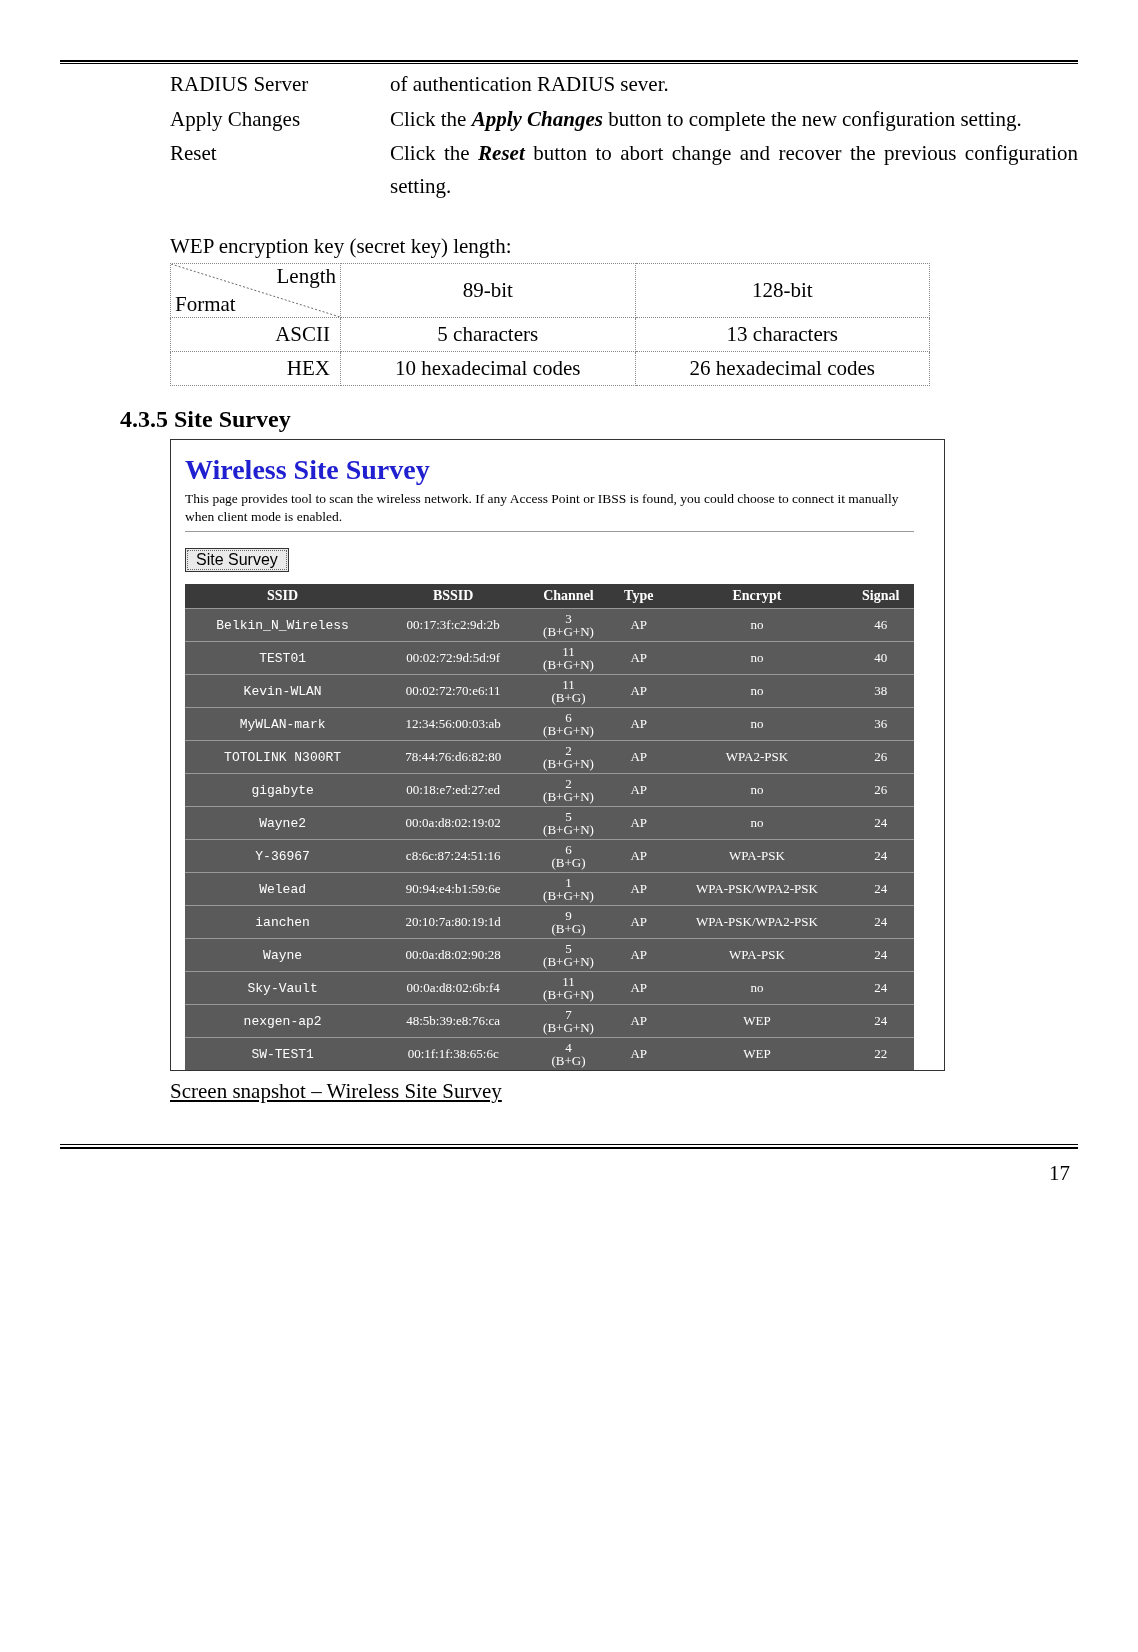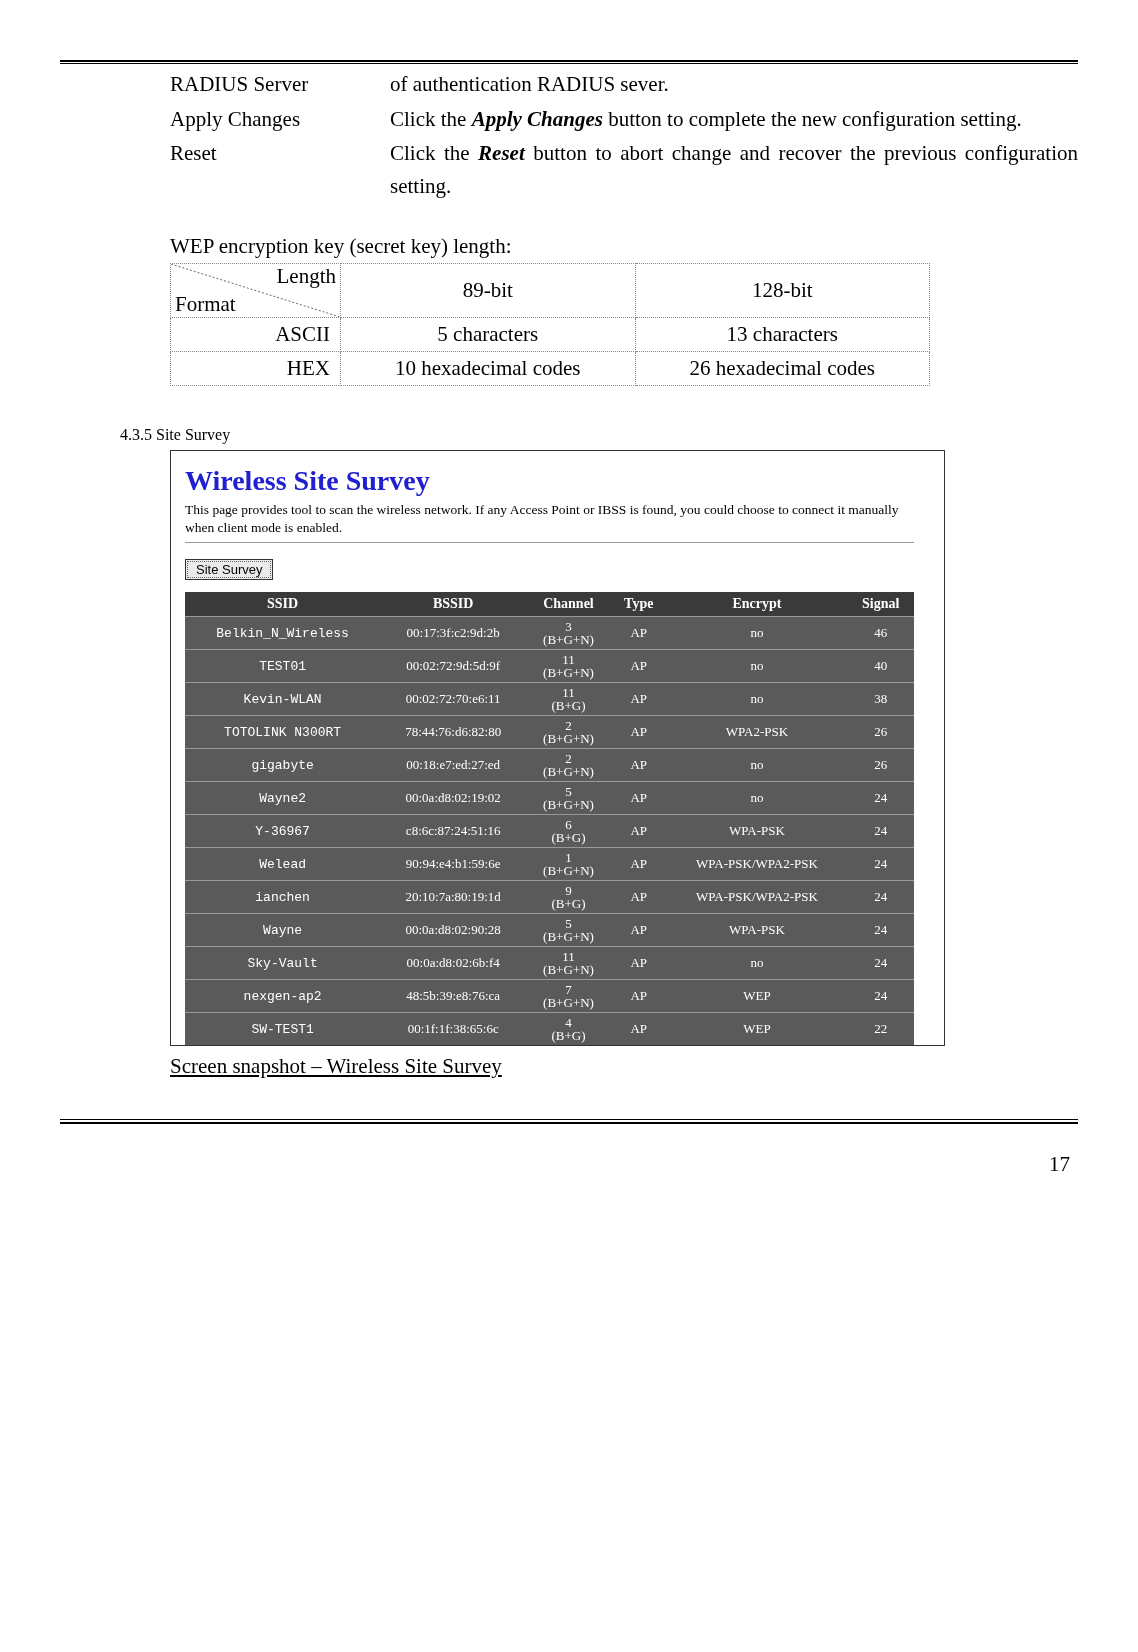--- a/index.html
+++ b/index.html
@@ -82,23 +82,24 @@
       position: absolute;
       left: 4px;
       bottom: 0;
     }
     .diag-cell svg {
       position: absolute;
       left: 0; top: 0;
       width: 100%; height: 100%;
     }
     .h435 {
-      font-size: 16px;
-      margin-top: 40px;
+      font-size: 24px;
+      margin-top: 20px;
       margin-left: -50px;
+      font-weight: bold;
     }
     .body-p {
       font-size: 21px;
       margin-top: 2px;
     }
     .survey-box {
       border: 1.5px solid #333;
       width: 775px;
       margin-top: 6px;
       padding: 14px 30px 0 14px;
@@ -116,21 +117,21 @@
       color: #000;
       line-height: 1.3;
       margin-bottom: 6px;
     }
     .survey-hr {
       border: none;
       border-top: 1px solid #999;
       margin-bottom: 16px;
     }
     .site-survey-btn {
-      font-size: 13px;
+      font-size: 16px;
       background: #eaeaea;
       border: 1px solid #333;
       outline: 1px dotted #666;
       outline-offset: -3px;
       padding: 2px 10px;
       margin-bottom: 12px;
       display: inline-block;
       cursor: pointer;
     }
     .ap-table {
@@ -170,21 +171,21 @@
       height: 3px;
       margin-top: 40px;
     }
     .footer-rule-bottom {
       border-top: 2px solid #000;
     }
     .page-num {
       text-align: right;
       font-size: 21px;
       padding-right: 8px;
-      margin-top: 28px;
+      margin-top: 12px;
     }
     em.b { font-style: italic; font-weight: bold; }
   </style>
 </head>
 <body>
 
 <div class="page">
 
   <div class="header-rule-top"></div>
   <div class="header-rule-bottom"></div>
@@ -272,20 +273,28 @@
             </tr>
             <tr>
               <td style="font-family:&quot;Courier New&quot;,monospace">Kevin-WLAN</td>
               <td style="font-family:&quot;Times New Roman&quot;,serif">00:02:72:70:e6:11</td>
               <td class="ch-cell">11<br>(B+G)</td>
               <td style="font-family:&quot;Times New Roman&quot;,serif">AP</td>
               <td style="font-family:&quot;Times New Roman&quot;,serif">no</td>
               <td style="font-family:&quot;Times New Roman&quot;,serif">38</td>
             </tr>
             <tr>
+              <td style="font-family:&quot;Courier New&quot;,monospace">MyWLAN-mark</td>
+              <td style="font-family:&quot;Times New Roman&quot;,serif">12:34:56:00:03:ab</td>
+              <td class="ch-cell">6<br>(B+G+N)</td>
+              <td style="font-family:&quot;Times New Roman&quot;,serif">AP</td>
+              <td style="font-family:&quot;Times New Roman&quot;,serif">no</td>
+              <td style="font-family:&quot;Times New Roman&quot;,serif">36</td>
+            </tr>
+            <tr>
               <td style="font-family:&quot;Courier New&quot;,monospace">TOTOLINK N300RT</td>
               <td style="font-family:&quot;Times New Roman&quot;,serif">78:44:76:d6:82:80</td>
               <td class="ch-cell">2<br>(B+G+N)</td>
               <td style="font-family:&quot;Times New Roman&quot;,serif">AP</td>
               <td style="font-family:&quot;Times New Roman&quot;,serif">WPA2-PSK</td>
               <td style="font-family:&quot;Times New Roman&quot;,serif">26</td>
             </tr>
             <tr>
               <td style="font-family:&quot;Courier New&quot;,monospace">gigabyte</td>
               <td style="font-family:&quot;Times New Roman&quot;,serif">00:18:e7:ed:27:ed</td>

